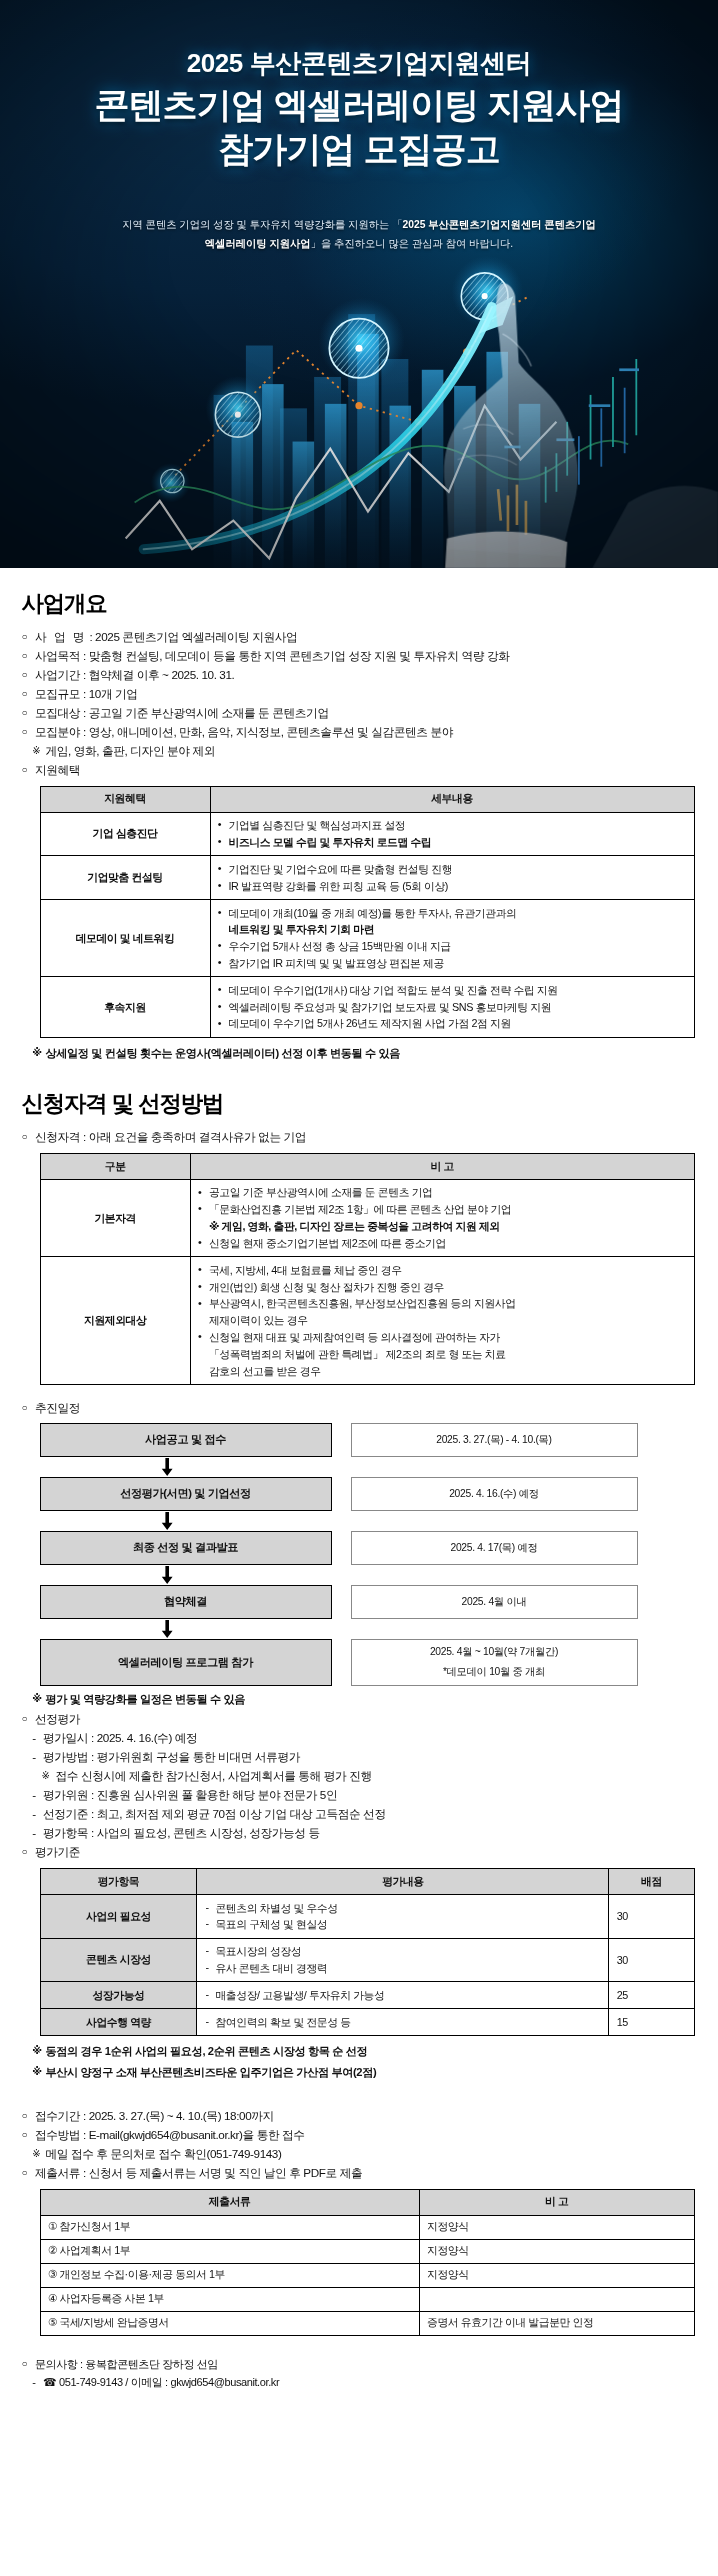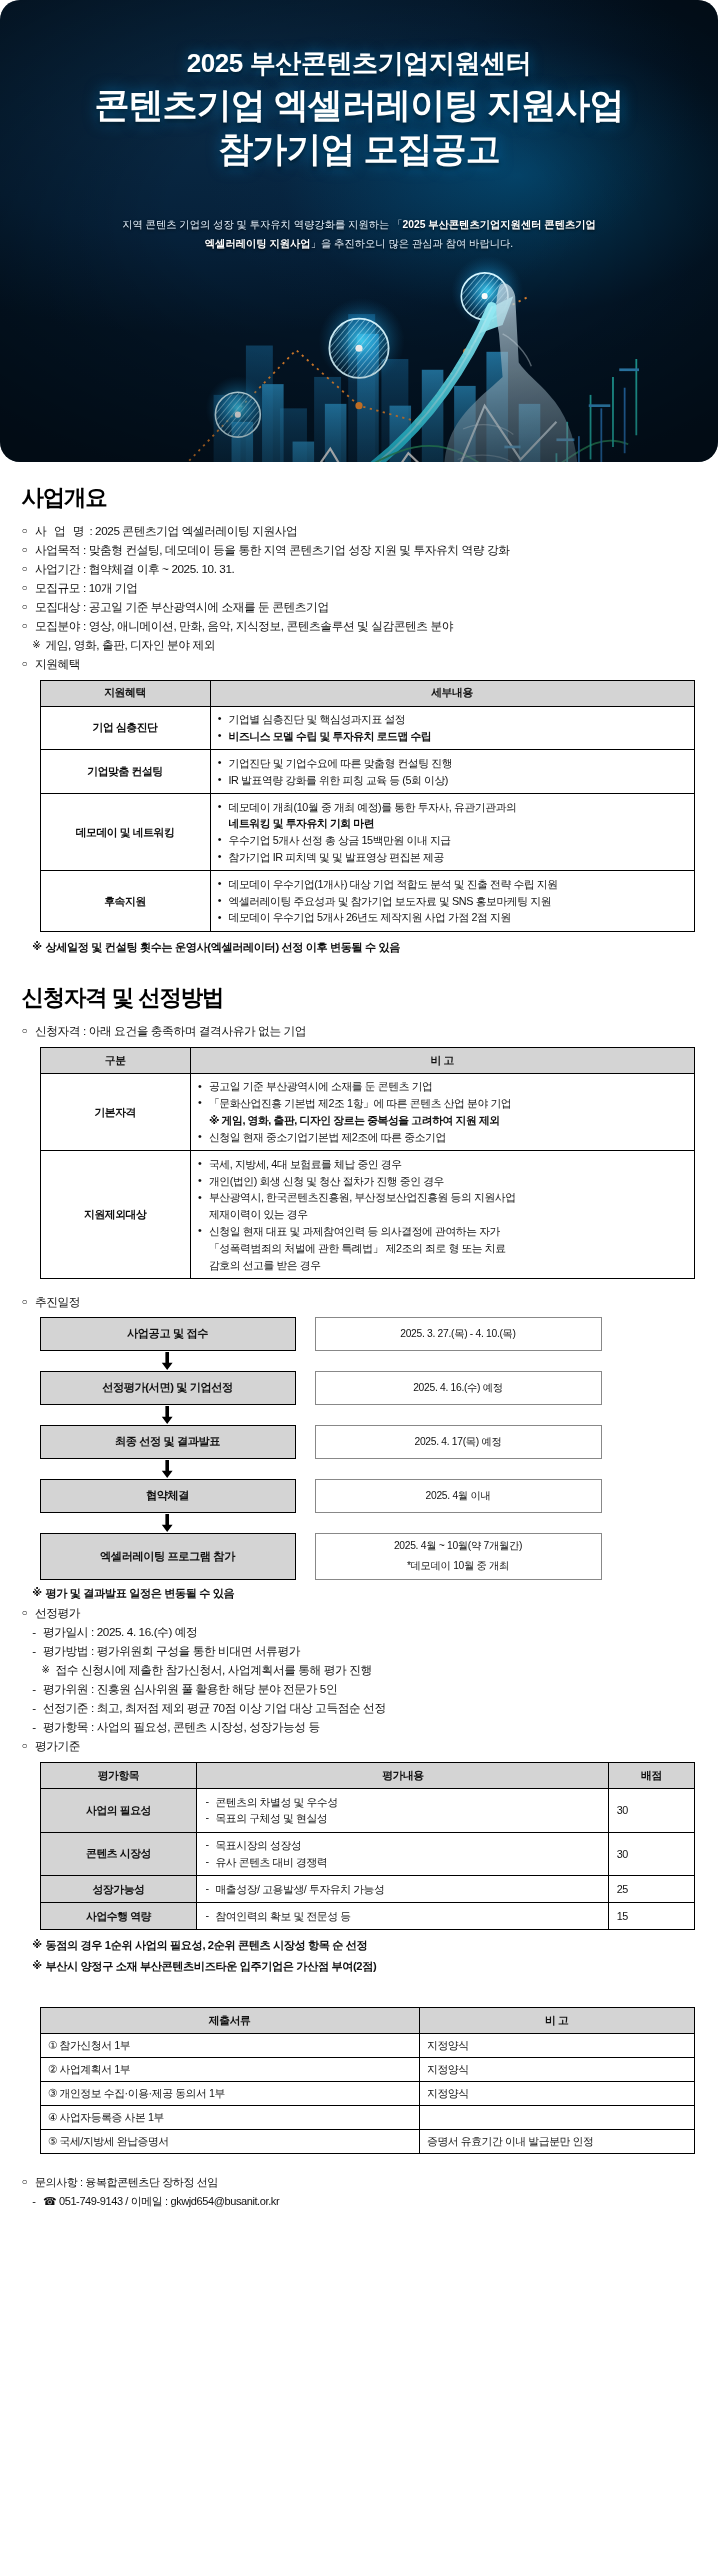--- a/index.html
+++ b/index.html
@@ -9,27 +9,26 @@
     background: #ffffff;
     font-family: "Liberation Sans", "DejaVu Sans", sans-serif;
     color: #111111;
     -webkit-font-smoothing: antialiased;
   }
 
   
   .hero {
     position: relative;
     width: 718px;
-    height: 462px;
+    height: 568px;
     overflow: hidden;
     background:
       radial-gradient(ellipse 60% 55% at 72% 38%, rgba(0,150,220,0.30) 0%, rgba(0,60,110,0.05) 55%, rgba(0,0,0,0) 72%),
       radial-gradient(ellipse 90% 70% at 30% 20%, #0a2b47 0%, #06213a 45%, #031526 75%),
       linear-gradient(160deg, #05192c 0%, #06203a 40%, #020c18 100%);
-    border-radius: 20px;
   }
   .hero-vignette {
     position: absolute; inset: 0;
     background: radial-gradient(ellipse 75% 65% at 50% 45%, rgba(0,0,0,0) 35%, rgba(0,0,0,0.45) 100%);
     pointer-events: none;
   }
   .hero-art { position: absolute; inset: 0; }
   .hero-text {
     position: absolute;
     left: 0; right: 0; top: 47px;
@@ -183,21 +182,21 @@
   .ctr { }
 
   
   .flow { margin: 5.4px 0 3.6px 18px; }
   .flow-row {
     display: flex;
     align-items: stretch;
     gap: 19px;
   }
   .flow-box {
-    width: 256px;
+    width: 292px;
     min-height: 34px;
     background: #d4d4d4;
     border: 0.9px solid #000;
     display: flex;
     align-items: center;
     justify-content: center;
     font-size: 11.2px;
     font-weight: bold;
     letter-spacing: -0.4px;
     text-align: center;
@@ -591,21 +590,21 @@
 
     <div class="flow-row">
       <div class="flow-box tall">엑셀러레이팅 프로그램 참가</div>
       <div class="flow-date tall">
         <span>2025. 4월 ~ 10월(약 7개월간)</span>
         <span>*데모데이 10월 중 개최</span>
       </div>
     </div>
   </div>
 
-  <div class="foot-note">평가 및 결과발표 일정은 변동될 수 있음</div>
+  <div class="foot-note">평가 및 역량강화를 일정은 변동될 수 있음</div>
 
   <ul class="bullets">
     <li class="circ">선정평가</li>
     <li class="dash">평가일시 : 2025. 4. 16.(수) 예정</li>
     <li class="dash">평가방법 : 평가위원회 구성을 통한 비대면 서류평가</li>
     <li class="sub-note">접수 신청시에 제출한 참가신청서, 사업계획서를 통해 평가 진행</li>
     <li class="dash">평가위원 : 진흥원 심사위원 풀 활용한 해당 분야 전문가 5인</li>
     <li class="dash">선정기준 : 최고, 최저점 제외 평균 70점 이상 기업 대상 고득점순 선정</li>
     <li class="dash">평가항목 : 사업의 필요성, 콘텐츠 시장성, 성장가능성 등</li>
     <li class="circ">평가기준</li>
@@ -665,20 +664,26 @@
       </tr>
     </tbody>
   </table>
 
   <div class="foot-note">동점의 경우 1순위 사업의 필요성, 2순위 콘텐츠 시장성 항목 순 선정</div>
   <div class="foot-note">부산시 양정구 소재 부산콘텐츠비즈타운 입주기업은 가산점 부여(2점)</div>
 
   <div class="sec-gap"></div>
 
 
+  <ul class="bullets">
+    <li class="circ">접수기간 : 2025. 3. 27.(목) ~ 4. 10.(목) 18:00까지</li>
+    <li class="circ">접수방법 : E-mail(gkwjd654@busanit.or.kr)을 통한 접수</li>
+    <li class="note">메일 접수 후 문의처로 접수 확인(051-749-9143)</li>
+    <li class="circ">제출서류 : 신청서 등 제출서류는 서명 및 직인 날인 후 PDF로 제출</li>
+  </ul>
 
   <table class="grid">
     <colgroup>
         <col style="width:58%">
         <col style="width:42%">
       </colgroup>
     <thead>
       <tr>
         <th>제출서류</th>
         <th>비 고</th>

